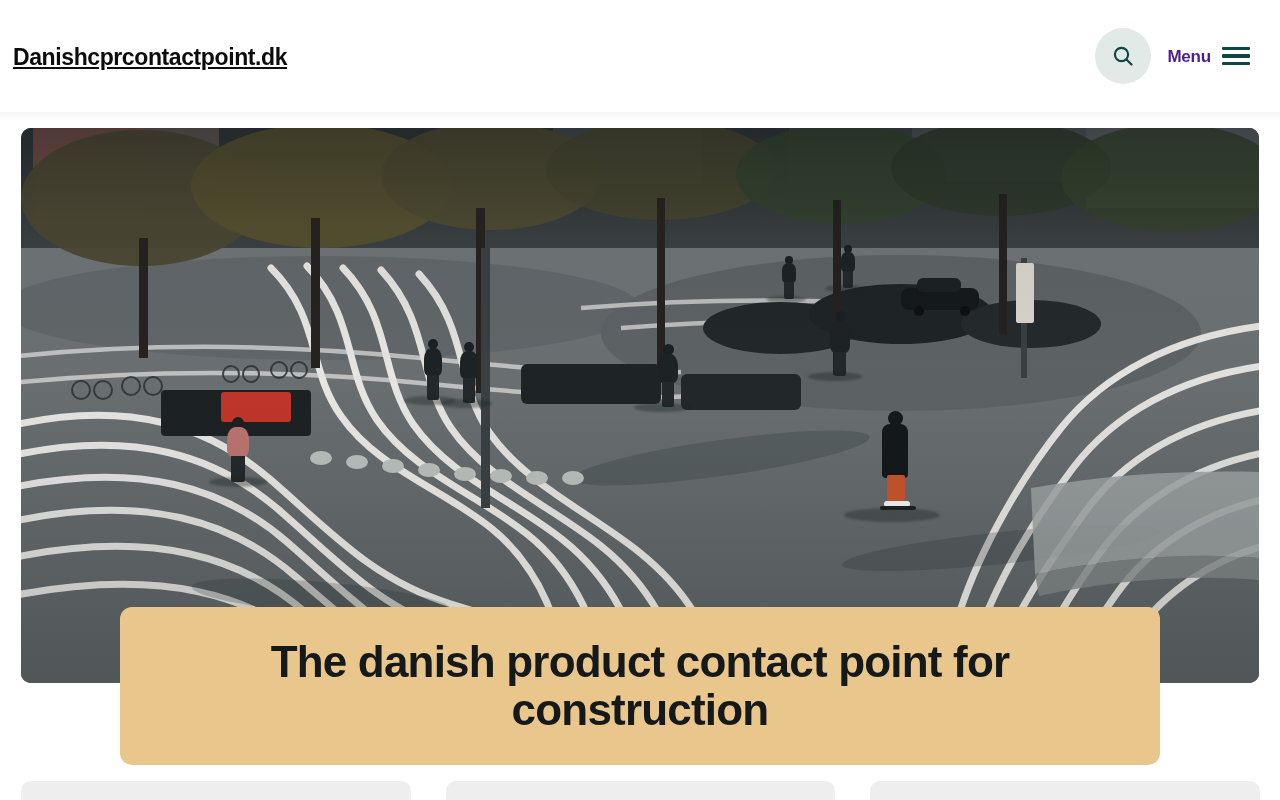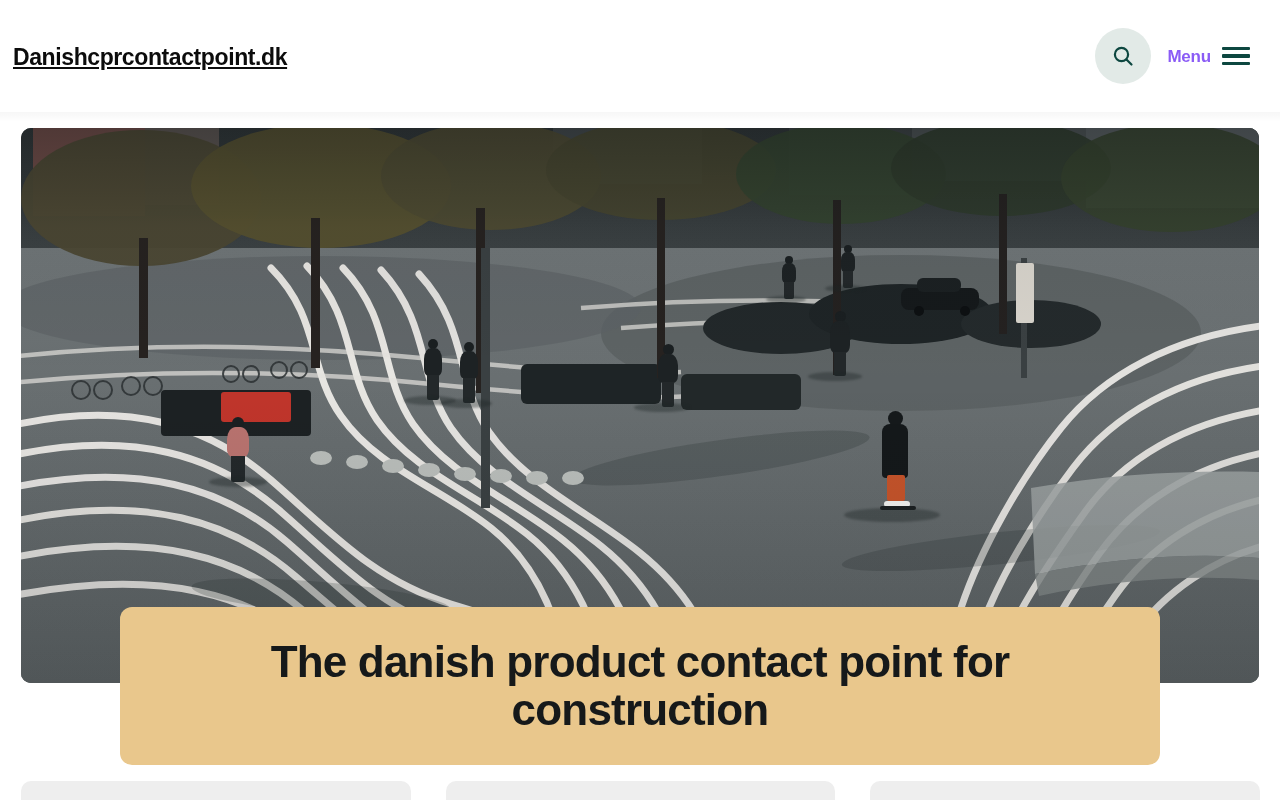--- a/index.html
+++ b/index.html
@@ -73,21 +73,21 @@
     gap: 11px;
     background: none;
     border: none;
     cursor: pointer;
     padding: 4px 0;
   }
 
   .menu-label {
     font-size: 17px;
     font-weight: 700;
-    color: #8b5cf6;
+    color: #4c1d95;
     letter-spacing: -0.2px;
     line-height: 1;
   }
 
   .hamburger {
     width: 28px;
     height: 19px;
     display: flex;
     flex-direction: column;
     justify-content: space-between;

